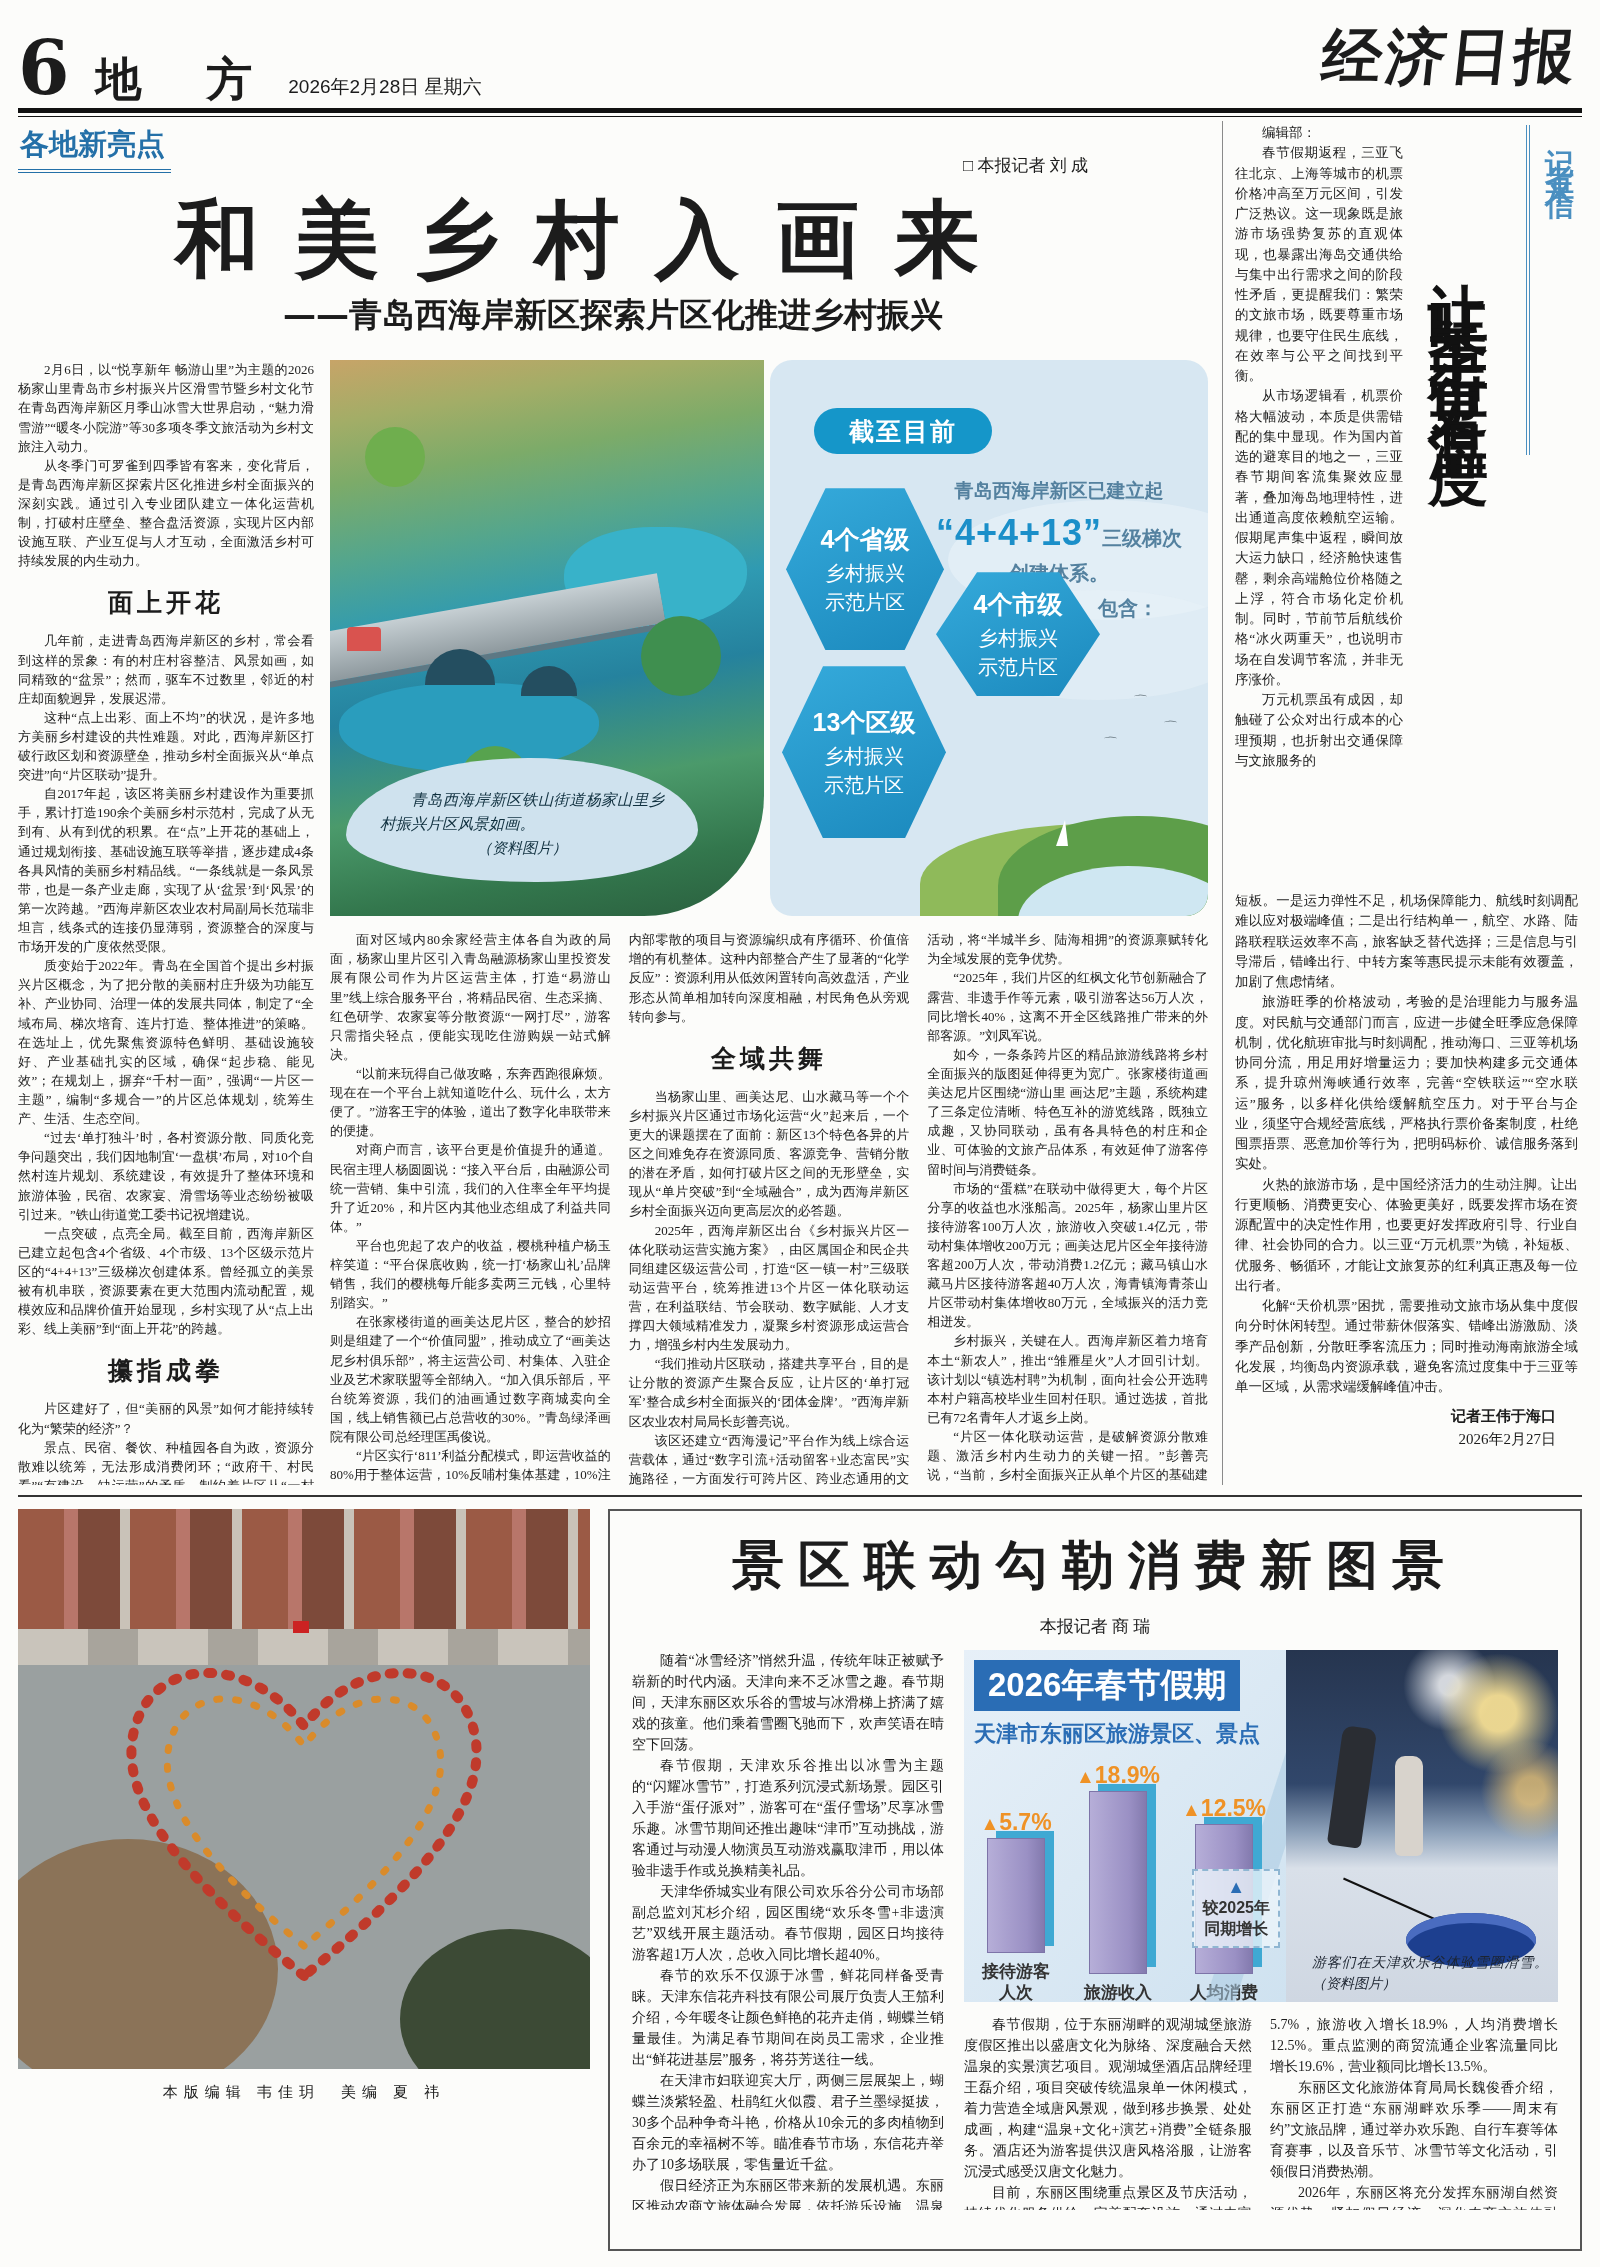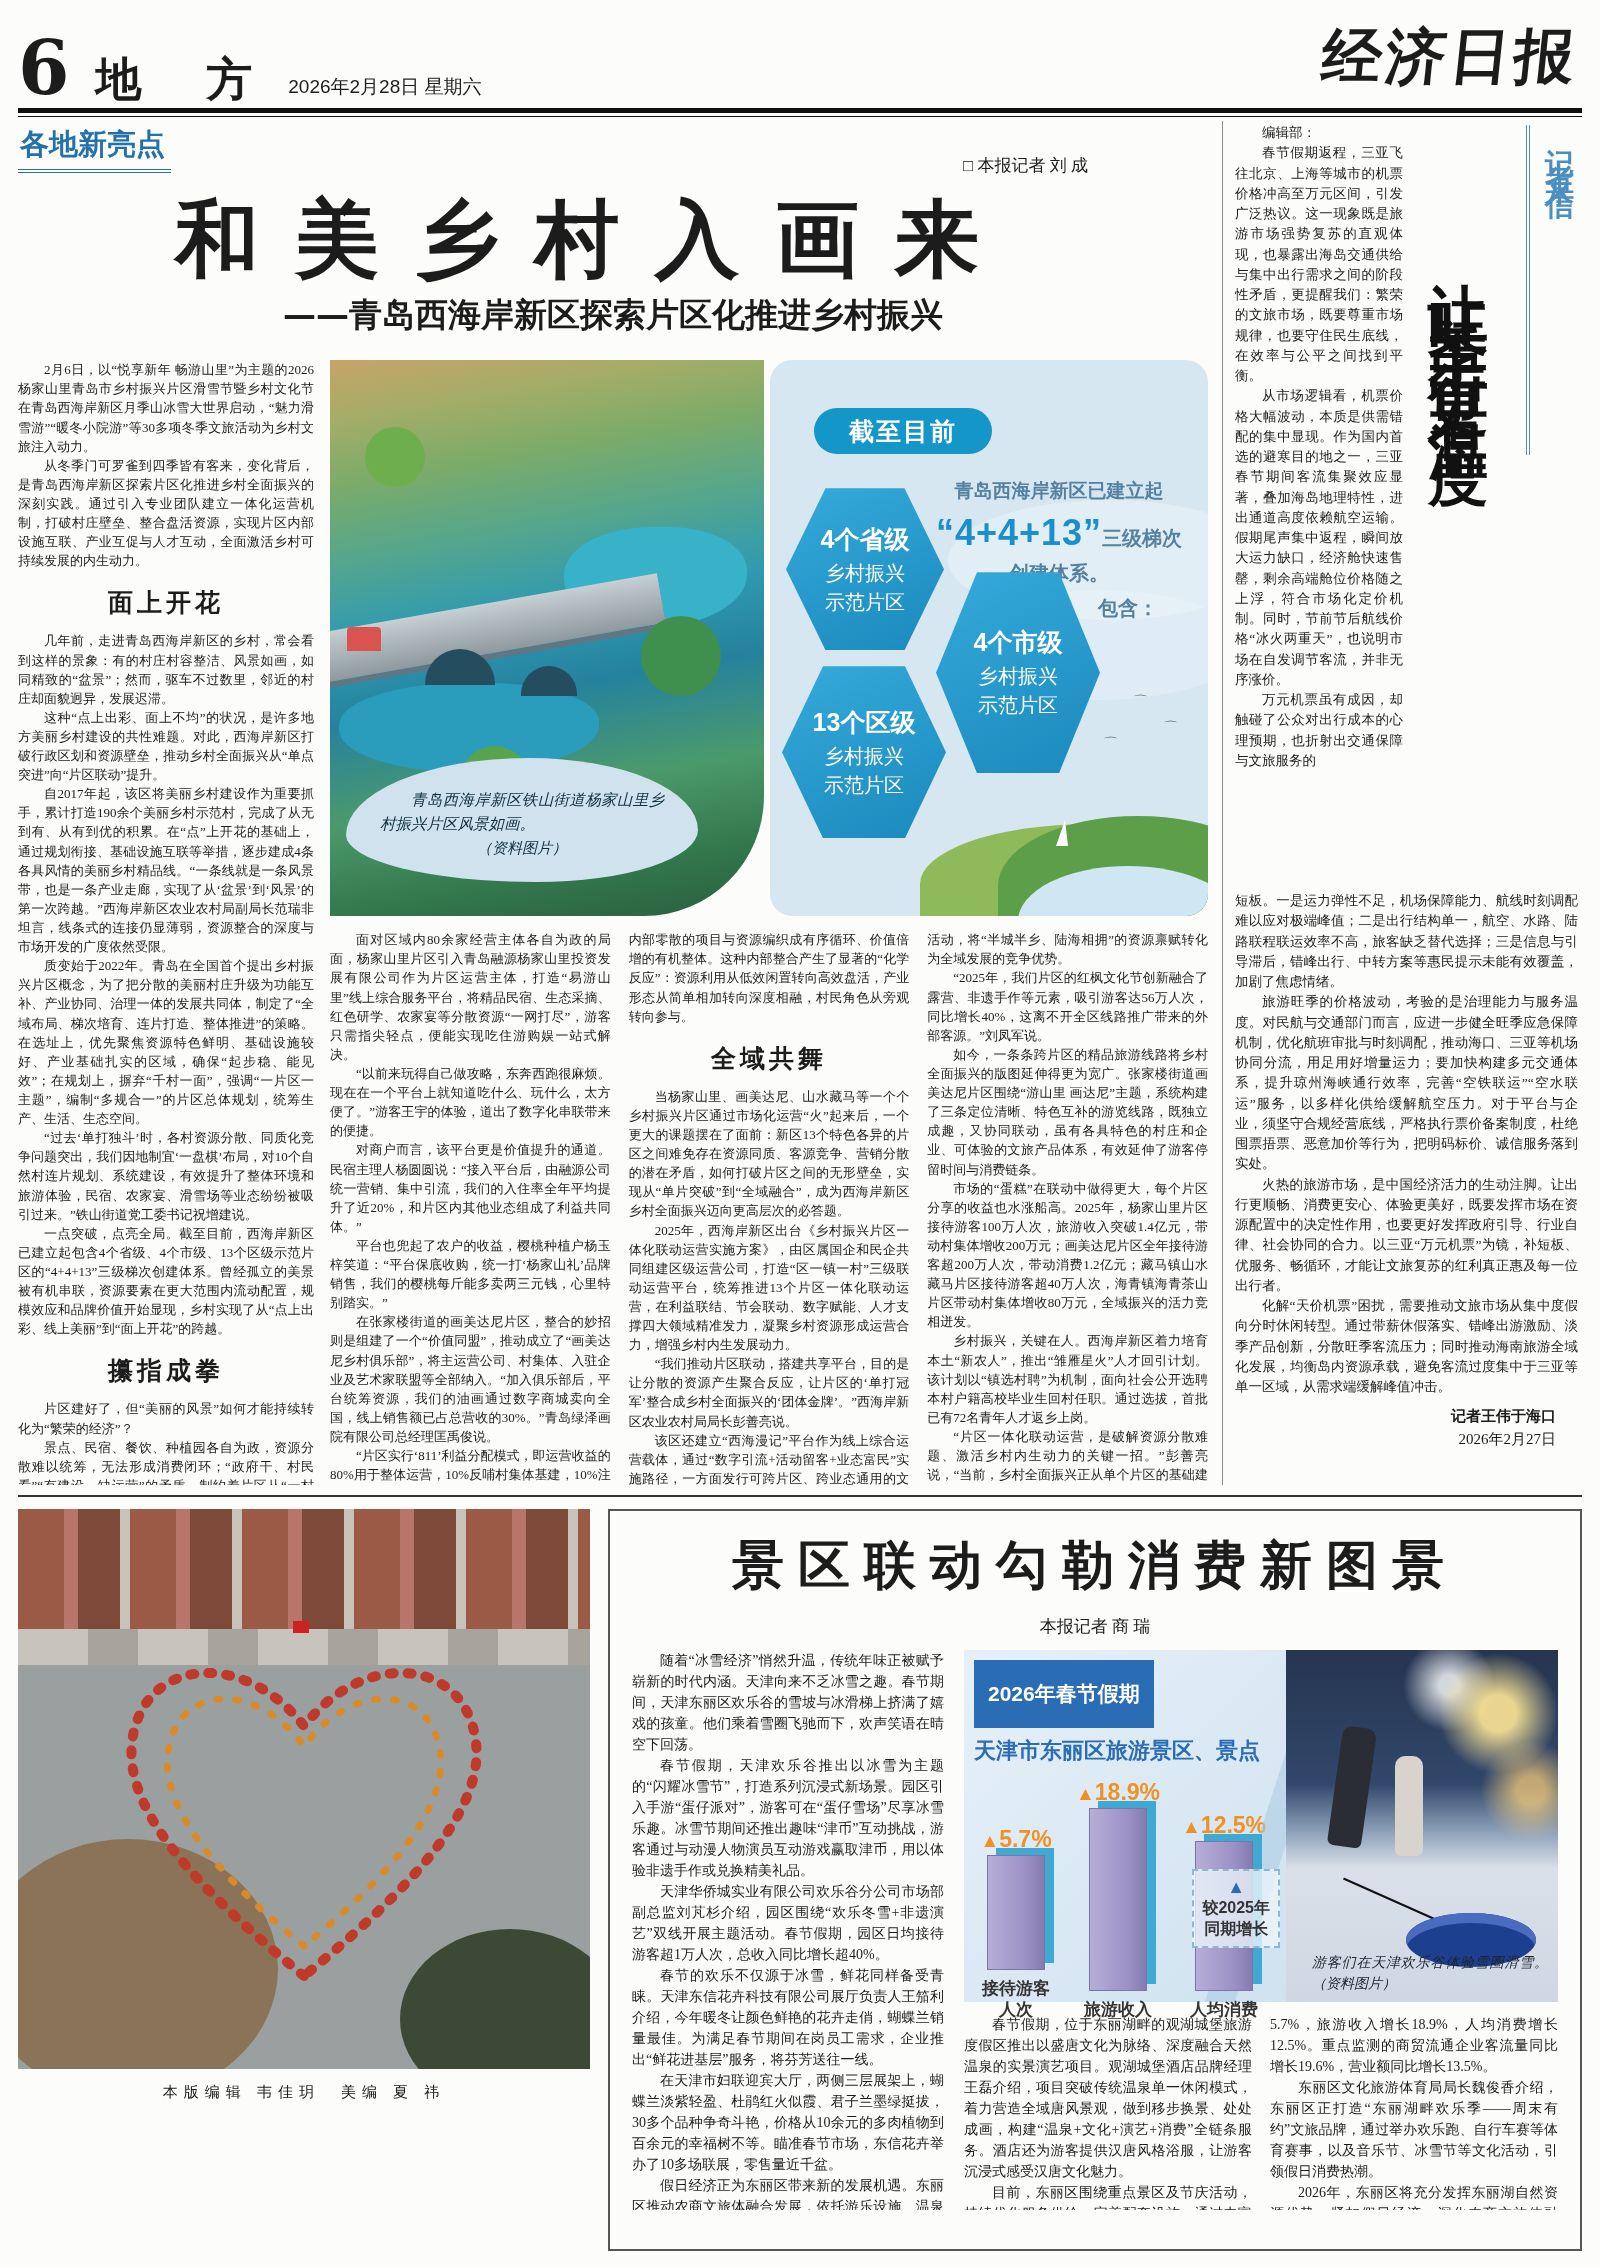--- a/index.html
+++ b/index.html
@@ -69,21 +69,21 @@
   .info-text .hl{font-size:36px;font-weight:900;color:#1b8fc9;letter-spacing:1px;}
   .info-text .l3{font-size:20px;font-weight:700;margin-top:6px;}
   .info-text .l4{font-size:20px;font-weight:700;margin-top:8px;text-align:right;padding-right:34px;}
   .hex{position:absolute;clip-path:polygon(25% 0,75% 0,100% 50%,75% 100%,25% 100%,0 50%);
        background:linear-gradient(155deg,#35aadb,#1b89bd);color:#fff;display:flex;flex-direction:column;
        align-items:center;justify-content:center;font-family:"Liberation Sans",sans-serif;text-align:center;}
   .hex .t{font-size:25px;font-weight:900;}
   .hex .m{font-size:20px;margin-top:4px;}
   .hex .b{font-size:20px;margin-top:2px;}
   .hex0{left:16px;top:128px;width:158px;height:162px;}
-  .hex1{left:166px;top:212px;width:164px;height:201px;}
+  .hex1{left:166px;top:212px;width:164px;height:124px;}
   .hex2{left:12px;top:306px;width:164px;height:172px;}
   .hill{position:absolute;border-radius:50% 50% 0 0;}
   .sail{position:absolute;width:0;height:0;border-left:9px solid transparent;border-right:3px solid transparent;
         border-bottom:26px solid #fff;}
   .bird{position:absolute;color:#2b3a42;font-size:15px;transform:scaleY(.6);}
 
   
   .reporter-label{position:absolute;top:8px;right:2px;writing-mode:vertical-rl;font-size:29px;font-weight:900;
                   color:#4a8fc0;font-family:"Liberation Sans",sans-serif;letter-spacing:14px;
                   border-left:4px double #4a8fc0;padding-left:10px;height:330px;}
@@ -121,21 +121,21 @@
   .bcolL{width:312px;overflow:hidden;}
   .bcolL p,.bcols2 p{font-size:14px;line-height:1.5;text-align:justify;margin:0;text-indent:2em;}
   .brightpart{flex:1;display:flex;flex-direction:column;min-width:0;}
   .graphic-row{height:352px;display:flex;position:relative;}
   .bcols2{margin-top:12px;flex:1;column-count:2;column-gap:18px;overflow:hidden;}
 
   
   .chart{width:322px;background:linear-gradient(135deg,#e7f0f8 0%,#cfe2f0 100%);position:relative;
          padding:10px 10px 6px;box-sizing:border-box;font-family:"Liberation Sans",sans-serif;}
   .chart .chev{position:absolute;top:0;bottom:0;width:30px;background:#aacbe2;transform:skewX(-18deg);opacity:.55;}
-  .ctitle{display:inline-block;background:#2a6db5;color:#fff;font-size:21px;font-weight:900;padding:20px 14px;}
+  .ctitle{display:inline-block;background:#2a6db5;color:#fff;font-size:33px;font-weight:900;padding:3px 14px;}
   .csub{font-size:22px;font-weight:900;color:#2a6db5;margin-top:8px;}
   .bars{display:flex;align-items:flex-end;gap:22px;height:248px;margin-top:6px;padding-left:4px;}
   .bargrp{display:flex;flex-direction:column;align-items:center;justify-content:flex-end;height:100%;}
   .pct{color:#ef9226;font-weight:900;font-size:23px;white-space:nowrap;margin-bottom:2px;}
   .pct .tri{font-size:19px;}
   .barstack{position:relative;}
   .bar-side{position:absolute;left:9px;bottom:7px;width:100%;height:100%;background:#3fa9d3;}
   .bar-front{position:relative;width:58px;background:linear-gradient(90deg,#b6aed8 0%,#9a90c4 70%,#837aae 100%);
              border:1px solid #7d74a8;box-sizing:border-box;}
   .blabel{font-size:17px;font-weight:700;color:#333;text-align:center;line-height:1.25;margin-top:8px;width:76px;}

